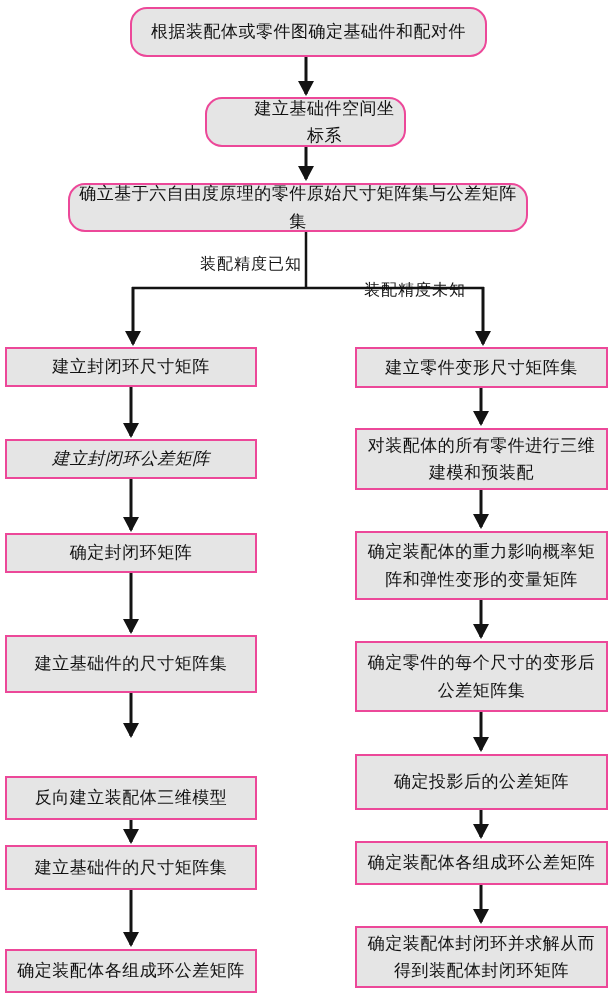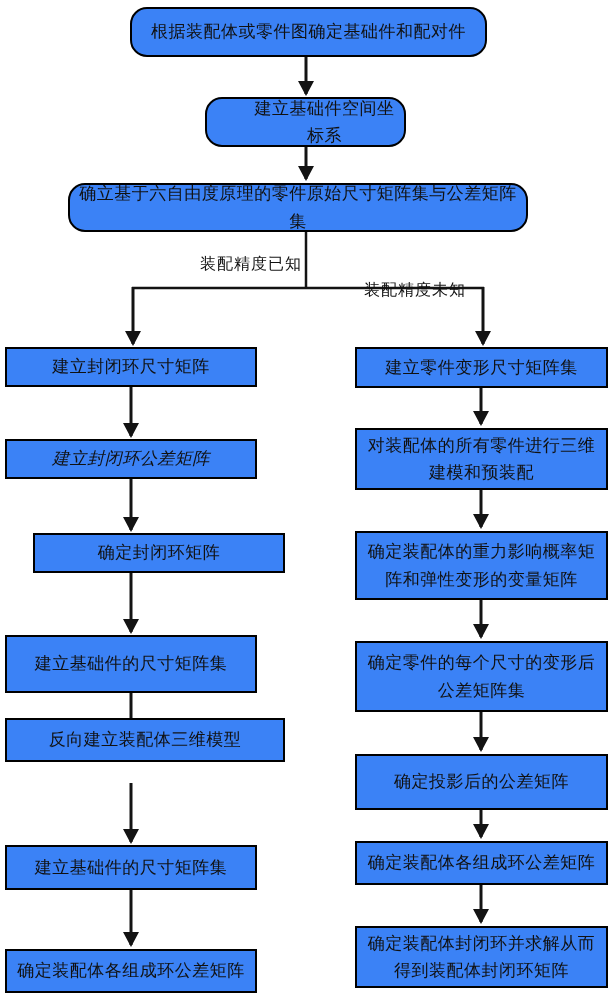--- a/index.html
+++ b/index.html
@@ -20,22 +20,22 @@
     position: absolute;
     left: 0;
     top: 0;
     width: 612px;
     height: 1000px;
     z-index: 0;
   }
   .node {
     position: absolute;
     box-sizing: border-box;
-    border: 2px solid #000000;
-    background: #3b82f6;
+    border: 2px solid #ec4899;
+    background: #e5e5e5;
     display: flex;
     align-items: center;
     justify-content: center;
     text-align: center;
     font-size: 17px;
     line-height: 1.6;
     letter-spacing: 0.5px;
     z-index: 1;
     padding: 2px 6px;
   }
@@ -102,29 +102,29 @@
   <div class="branch-label" style="left:332px; top:268px; width:134px;margin-top:12px;">装配精度未知</div>
 
   <div class="node" style="left:5px; top:347px; width:252px; height:40px;">
     <span>建立封闭环尺寸矩阵</span>
   </div>
 
   <div class="node" style="left:5px; top:439px; width:252px; height:40px;font-style:italic;">
     <span>建立封闭环公差矩阵</span>
   </div>
 
-  <div class="node" style="left:5px; top:533px; width:252px; height:40px;margin-left:28px;">
+  <div class="node" style="left:5px; top:533px; width:252px; height:40px;">
     <span>确定封闭环矩阵</span>
   </div>
 
   <div class="node" style="left:5px; top:635px; width:252px; height:58px;">
     <span>建立基础件的尺寸矩阵集</span>
   </div>
 
-  <div class="node" style="left:5px; top:718px; width:280px; height:44px;font-family:Liberation Serif, serif;">
+  <div class="node" style="left:5px; top:776px; width:252px; height:44px;font-family:Liberation Serif, serif;">
     <span>反向建立装配体三维模型</span>
   </div>
 
   <div class="node" style="left:5px; top:845px; width:252px; height:45px;">
     <span>建立基础件的尺寸矩阵集</span>
   </div>
 
   <div class="node" style="left:5px; top:949px; width:252px; height:44px;">
     <span>确定装配体各组成环公差矩阵</span>
   </div>

